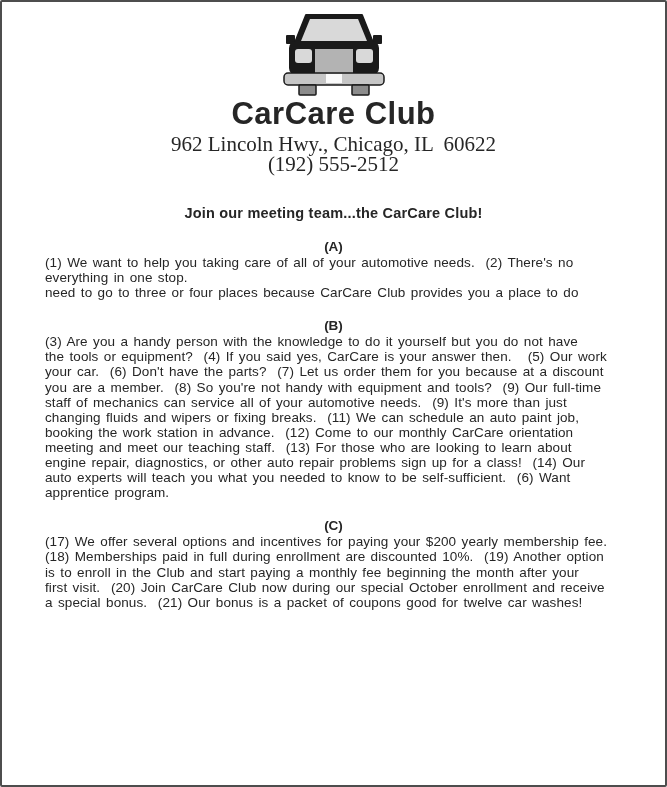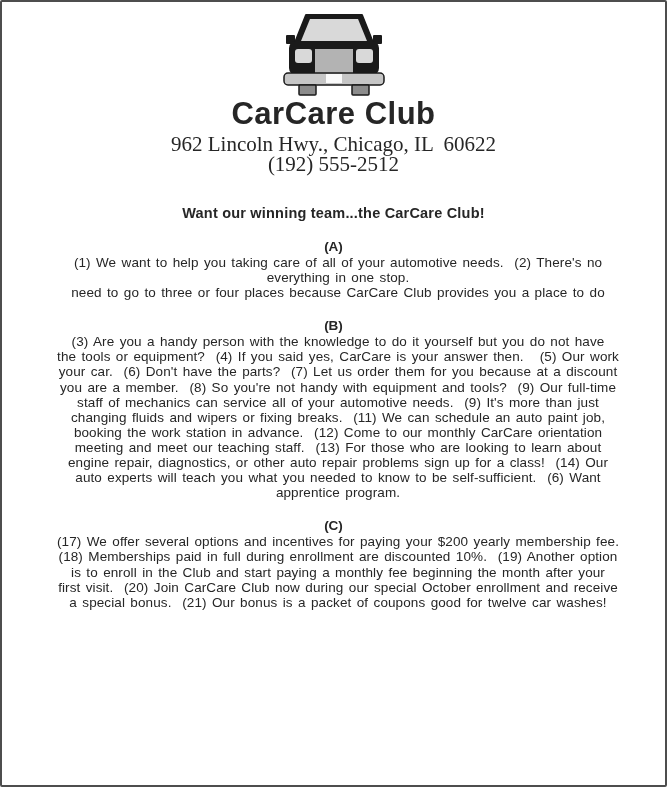--- a/index.html
+++ b/index.html
@@ -45,21 +45,20 @@
     line-height: 15px;
     margin-top: 18px;
     margin-bottom: 1px;
   }
   .para {
     margin: 0 34px 0 43px;
     font-size: 13.5px;
     line-height: 15.1px;
     letter-spacing: 0.1px;
     word-spacing: 1.5px;
-    text-align: center;
   }
   .line { white-space: pre; }
 </style>
 </head>
 <body>
 
 <div class="page" style="--ink: #262626;">
 
   <div class="logo-wrap">
     <svg class="car-svg" viewBox="0 0 104 82" aria-hidden="true">
@@ -83,21 +82,21 @@
       <rect x="44" y="60" width="16" height="9" fill="#fafafa"></rect>
 
       <rect x="17" y="71" width="17" height="10" rx="1" fill="#8c8c8c" stroke="#1a1a1a" stroke-width="1.5"></rect>
       <rect x="70" y="71" width="17" height="10" rx="1" fill="#8c8c8c" stroke="#1a1a1a" stroke-width="1.5"></rect>
     </svg>
     <div class="brand">CarCare Club</div>
     <div class="address">962 Lincoln Hwy., Chicago, IL  60622</div>
     <div class="phone">(192) 555-2512</div>
   </div>
 
-  <div class="headline">Want our winning team...the CarCare Club!</div>
+  <div class="headline">Join our meeting team...the CarCare Club!</div>
 
   <div>
   <section>
     <div class="section-label">(A)</div>
     <div class="para">
           <div class="line">(1) We want to help you taking care of all of your automotive needs.  (2) There's no</div>
           <div class="line">everything in one stop.</div>
           <div class="line">need to go to three or four places because CarCare Club provides you a place to do</div>
         </div>
   </section>

